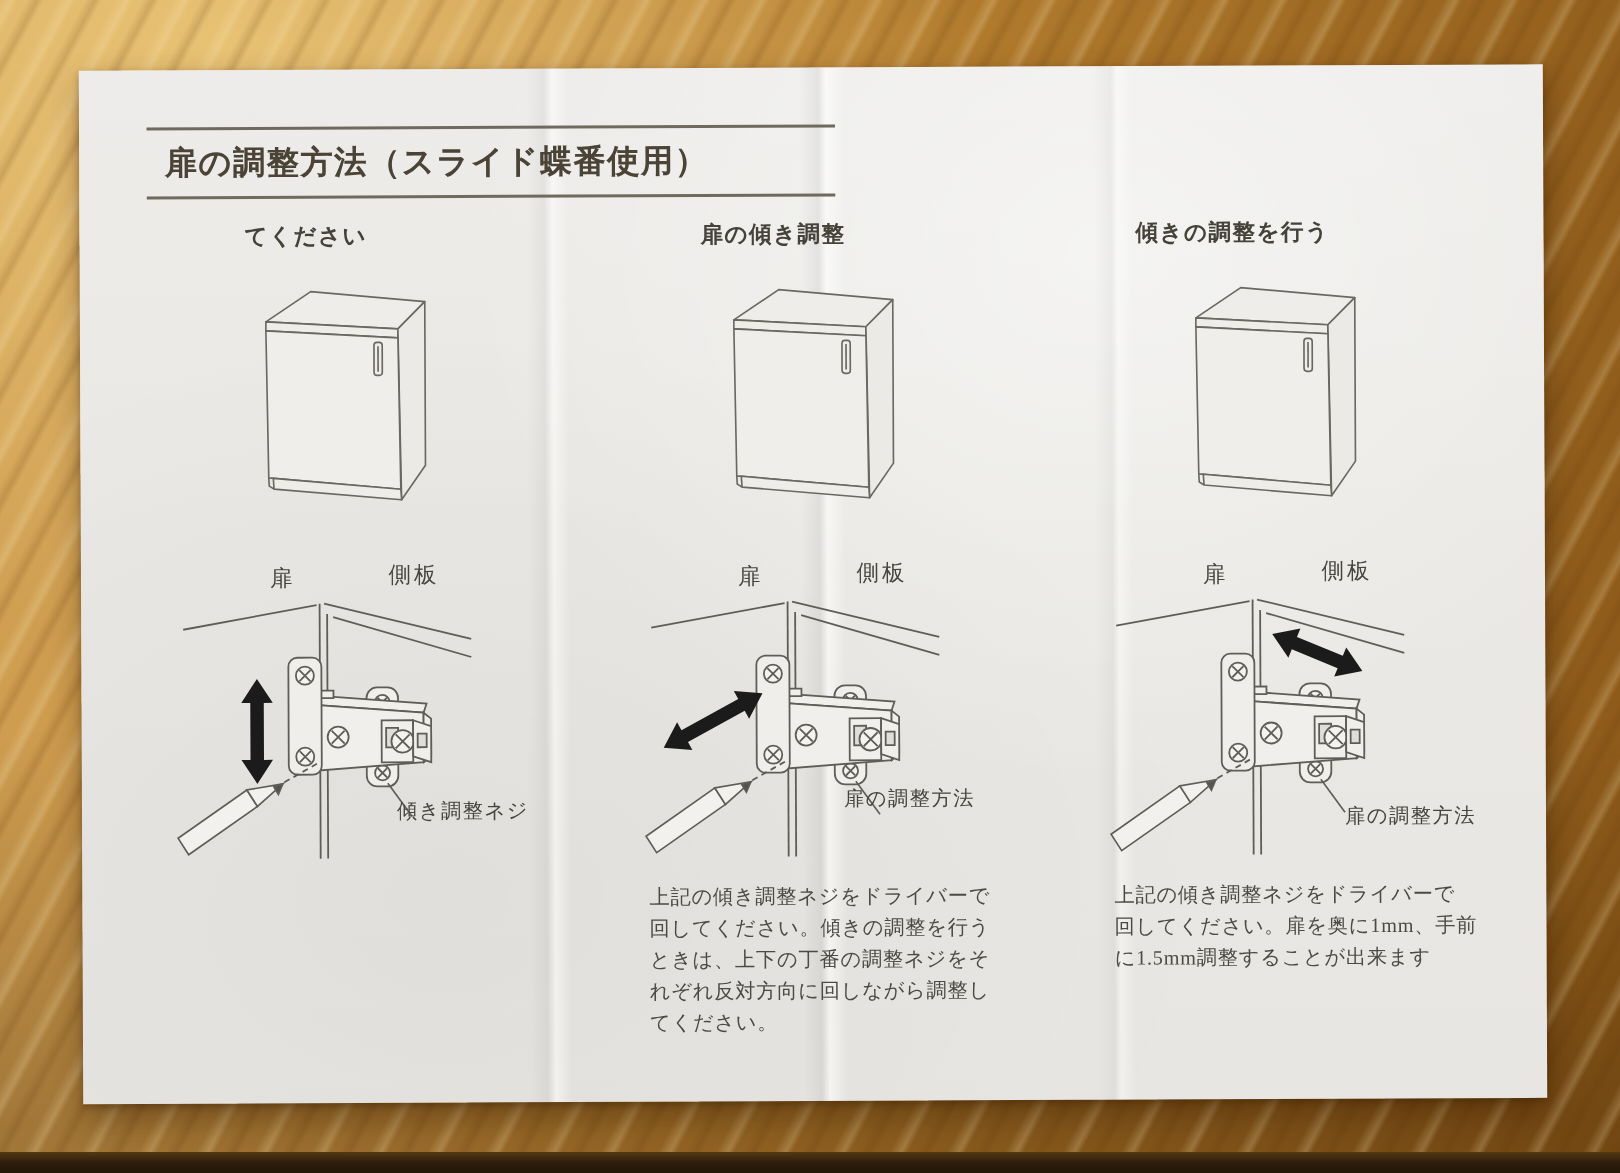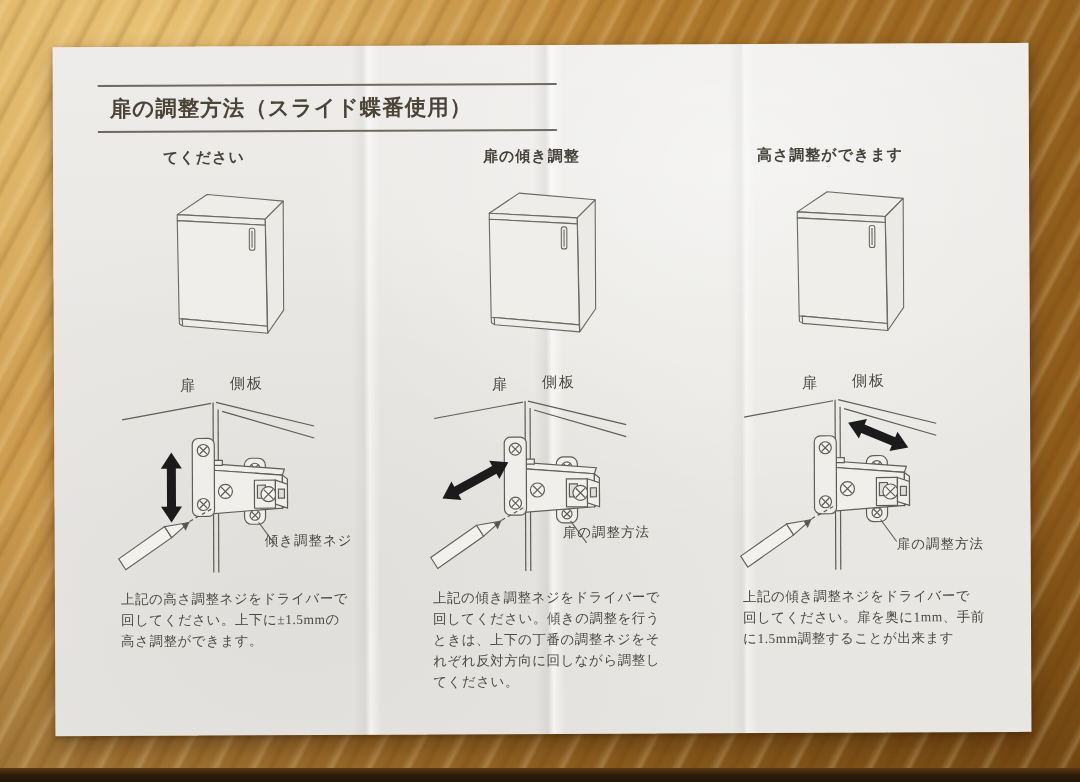--- a/index.html
+++ b/index.html
@@ -56,29 +56,29 @@
   }
   
   .sec{position:absolute; top:100px; height:566px;}
   .sec-0{left:62px;  width:292px;}
   .sec-1{left:374px; width:296px;}
   .sec-2{left:684px; width:288px;}
   .sec h3{
     position:absolute; top:2px; margin:0; font-size:15px; font-weight:bold;
     color:#454239; letter-spacing:1px; white-space:nowrap;
   }
-  .sec-0 h3{left:48px;} .sec-1 h3{left:56px;text-align:right;} .sec-2 h3{left:20px;}
+  .sec-0 h3{left:48px;} .sec-1 h3{left:40px;text-align:right;} .sec-2 h3{left:20px;}
   .cabinet-figure{position:absolute; top:40px; left:40px; width:200px; height:160px;}
   .sec-2 .cabinet-figure{left:38px;}
   .hinge-figure{position:absolute; top:226px; left:0px; width:280px; height:204px;}
   .hinge-figure .lbl{
     position:absolute; font-size:15px; color:#46443e; letter-spacing:2px; white-space:nowrap;
   }
   .hinge-figure .door-lbl{left:64px; top:4px;}
-  .hinge-figure .side-lbl{left:114px; top:2px;}
+  .hinge-figure .side-lbl{left:143px; top:2px;}
   .hinge-figure .screw-lbl{font-size:13.5px; letter-spacing:1px;}
   .sec-0 .screw-lbl{left:148px; top:160px;}
   .sec-1 .screw-lbl{left:134px; top:153px;}
   .sec-2 .screw-lbl{left:158px; top:166px;}
   .body-text{
     position:absolute; top:443px; left:4px; margin:0; width:282px;
     font-size:13.5px; line-height:1.55; letter-spacing:.5px;
     color:#4c4a45; white-space:pre-line;
   }
 </style>
@@ -152,23 +152,20 @@
       <polygon points="66,152 72,150 69,157" fill="#55534e"></polygon>
     </g>
     <path d="M73,149 L96,136" stroke="#5f5d57" stroke-width="1.2" stroke-dasharray="4,3" fill="none"></path>
     <path d="M142,150 L158,172" stroke="#5f5d57" stroke-width="1.1" fill="none"></path>
     <polygon points="55.0,80.0 65.5,96.0 59.5,96.0 59.5,134.0 65.5,134.0 55.0,150.0 44.5,134.0 50.5,134.0 50.5,96.0 44.5,96.0" fill="#1b1b1b"></polygon>
   </svg>
         <span class="lbl door-lbl">扉</span>
         <span class="lbl side-lbl">側板</span>
         <span class="lbl screw-lbl">傾き調整ネジ</span>
       </div>
-      <p class="body-text">上記の高さ調整ネジをドライバーで
-回してください。上下に±1.5mmの
-高さ調整ができます。</p>
     </section>
 
     <section class="sec sec-1">
       <h3>扉の傾き調整</h3>
       <div class="cabinet-figure">
   <svg viewBox="0 0 200 160" width="200" height="160">
     <g stroke="#6b6862" stroke-width="1.1" fill="#eeede9" stroke-linejoin="round">
       <polygon points="52,8 128,15 110,33 22,28"></polygon>
       <polygon points="22,28 110,33 110,39 22,34"></polygon>
       <polygon points="110,33 128,15 128,124 112,147" fill="#ebeae6"></polygon>
@@ -226,21 +223,21 @@
         <span class="lbl screw-lbl">扉の調整方法</span>
       </div>
       <p class="body-text">上記の傾き調整ネジをドライバーで
 回してください。傾きの調整を行う
 ときは、上下の丁番の調整ネジをそ
 れぞれ反対方向に回しながら調整し
 てください。</p>
     </section>
 
     <section class="sec sec-2">
-      <h3>高さ調整ができます</h3>
+      <h3>傾きの調整を行う</h3>
       <div class="cabinet-figure">
   <svg viewBox="0 0 200 160" width="200" height="160">
     <g stroke="#6b6862" stroke-width="1.1" fill="#eeede9" stroke-linejoin="round">
       <polygon points="52,8 128,15 110,33 22,28"></polygon>
       <polygon points="22,28 110,33 110,39 22,34"></polygon>
       <polygon points="110,33 128,15 128,124 112,147" fill="#ebeae6"></polygon>
       <polygon points="22,34 110,39 111.5,140 23.5,132" fill="#efeeea"></polygon>
       <polygon points="26.5,132.3 111.5,140 112,147 27,139.5"></polygon>
       <path d="M23.5,132 L23.8,137.5 L27,139.5" fill="none"></path>
       <rect x="94" y="42" width="5.5" height="22" rx="2"></rect>

